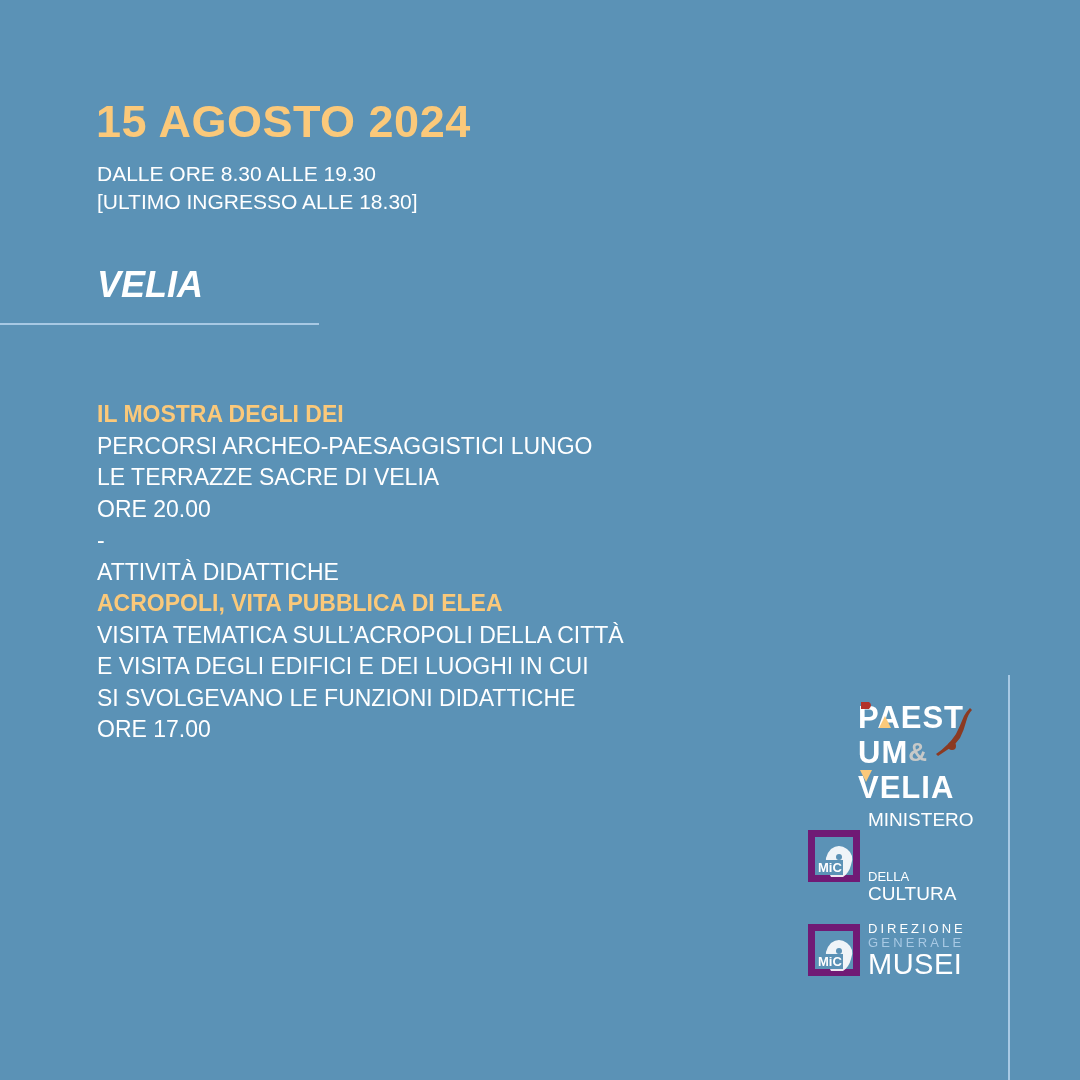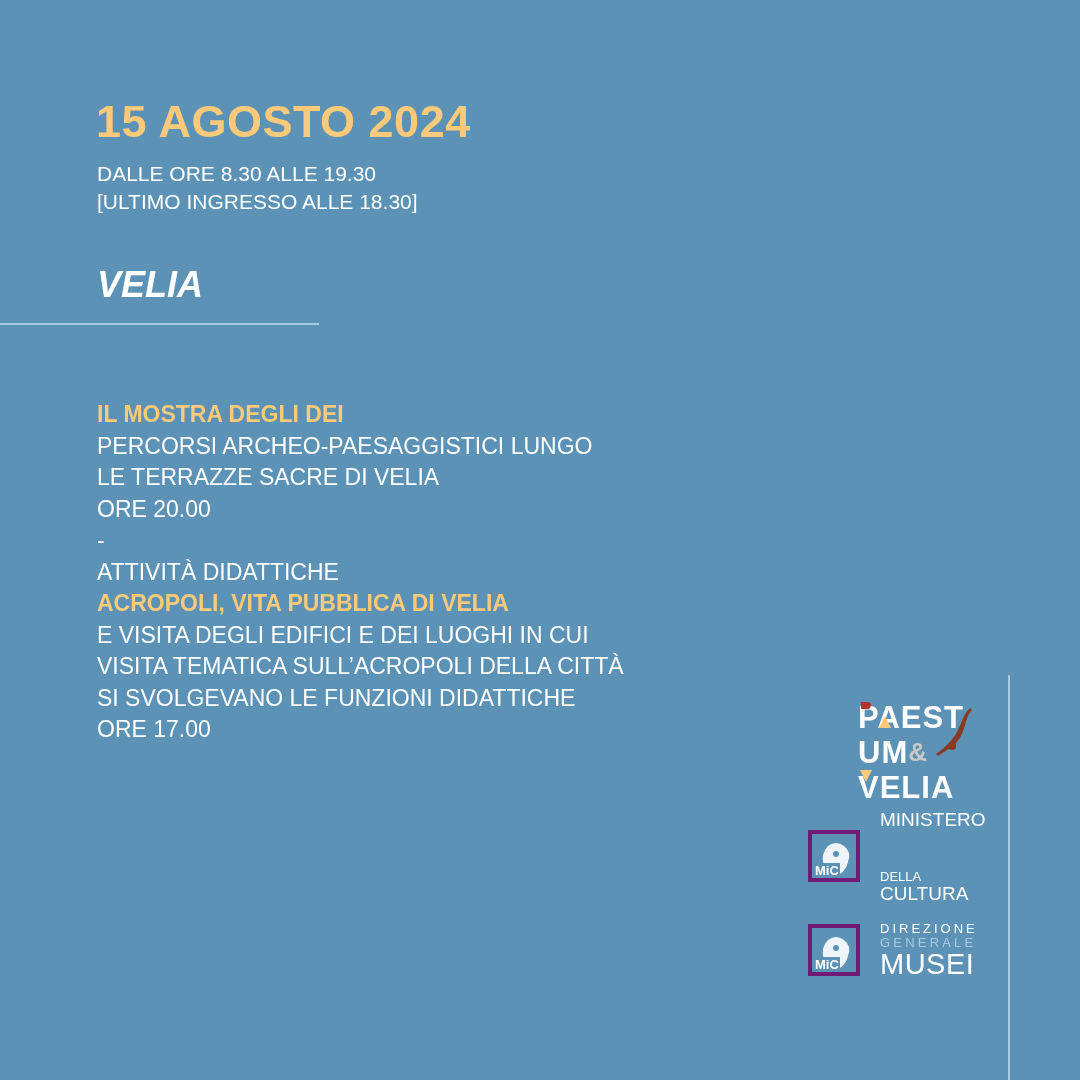--- a/index.html
+++ b/index.html
@@ -44,22 +44,22 @@
     .logo-pv .amp { color:#c7c9c8; font-size:26px; }
     .logo-pv .row { display:flex; align-items:center; height:35px;}
     .diver {
       position:absolute; left:930px; top:706px; width:45px; height:60px;
     }
     .mic {
       position:absolute; left:808px; width:148px; height:56px;
       display:flex; align-items:center;
     }
     .mic .box {
-      width:52px; height:52px; border:4px solid #701a75; box-sizing:border-box;
-      position:relative; margin-right:20px; flex:none;
+      width:52px; height:52px; border:7px solid #701a75; box-sizing:border-box;
+      position:relative; margin-right:8px; flex:none;
     }
     .mic .box svg { position:absolute; left:2px; top:2px; }
     .mic .box .mic-txt {
       position:absolute; left:2px; bottom:0; font-size:13px; color:#fff;
       font-weight:bold; background:#5b92b6; padding:0 1px;
     }
     .mic1 { top:828px; }
     .mic2 { top:922px; }
     .min-txt { font-size:19px; line-height:19px; color:#fff; }
     .min-txt .small { font-size:13px; line-height:15px;margin-top:40px; }
@@ -83,23 +83,23 @@
   <div class="gap"></div>
   <div>
     <div class="t">IL MOSTRA DEGLI DEI</div>
     <div class="l">PERCORSI ARCHEO-PAESAGGISTICI LUNGO</div>
     <div class="l">LE TERRAZZE SACRE DI VELIA</div>
     <div class="l">ORE 20.00</div>
     <div class="l">-</div>
     <div class="l">ATTIVITÀ DIDATTICHE</div>
   </div>
   <div>
-    <div class="t">ACROPOLI, VITA PUBBLICA DI VELIA</div>
+    <div class="t">ACROPOLI, VITA PUBBLICA DI ELEA</div>
+    <div class="l">VISITA TEMATICA SULL’ACROPOLI DELLA CITTÀ</div>
     <div class="l">E VISITA DEGLI EDIFICI E DEI LUOGHI IN CUI</div>
-    <div class="l">VISITA TEMATICA SULL’ACROPOLI DELLA CITTÀ</div>
     <div class="l">SI SVOLGEVANO LE FUNZIONI DIDATTICHE</div>
     <div class="l">ORE 17.00</div>
   </div>
 </div>
 
 <div class="vline"></div>
 
 <div class="logo-pv">
   <div class="row">
       <span>PAEST</span>

